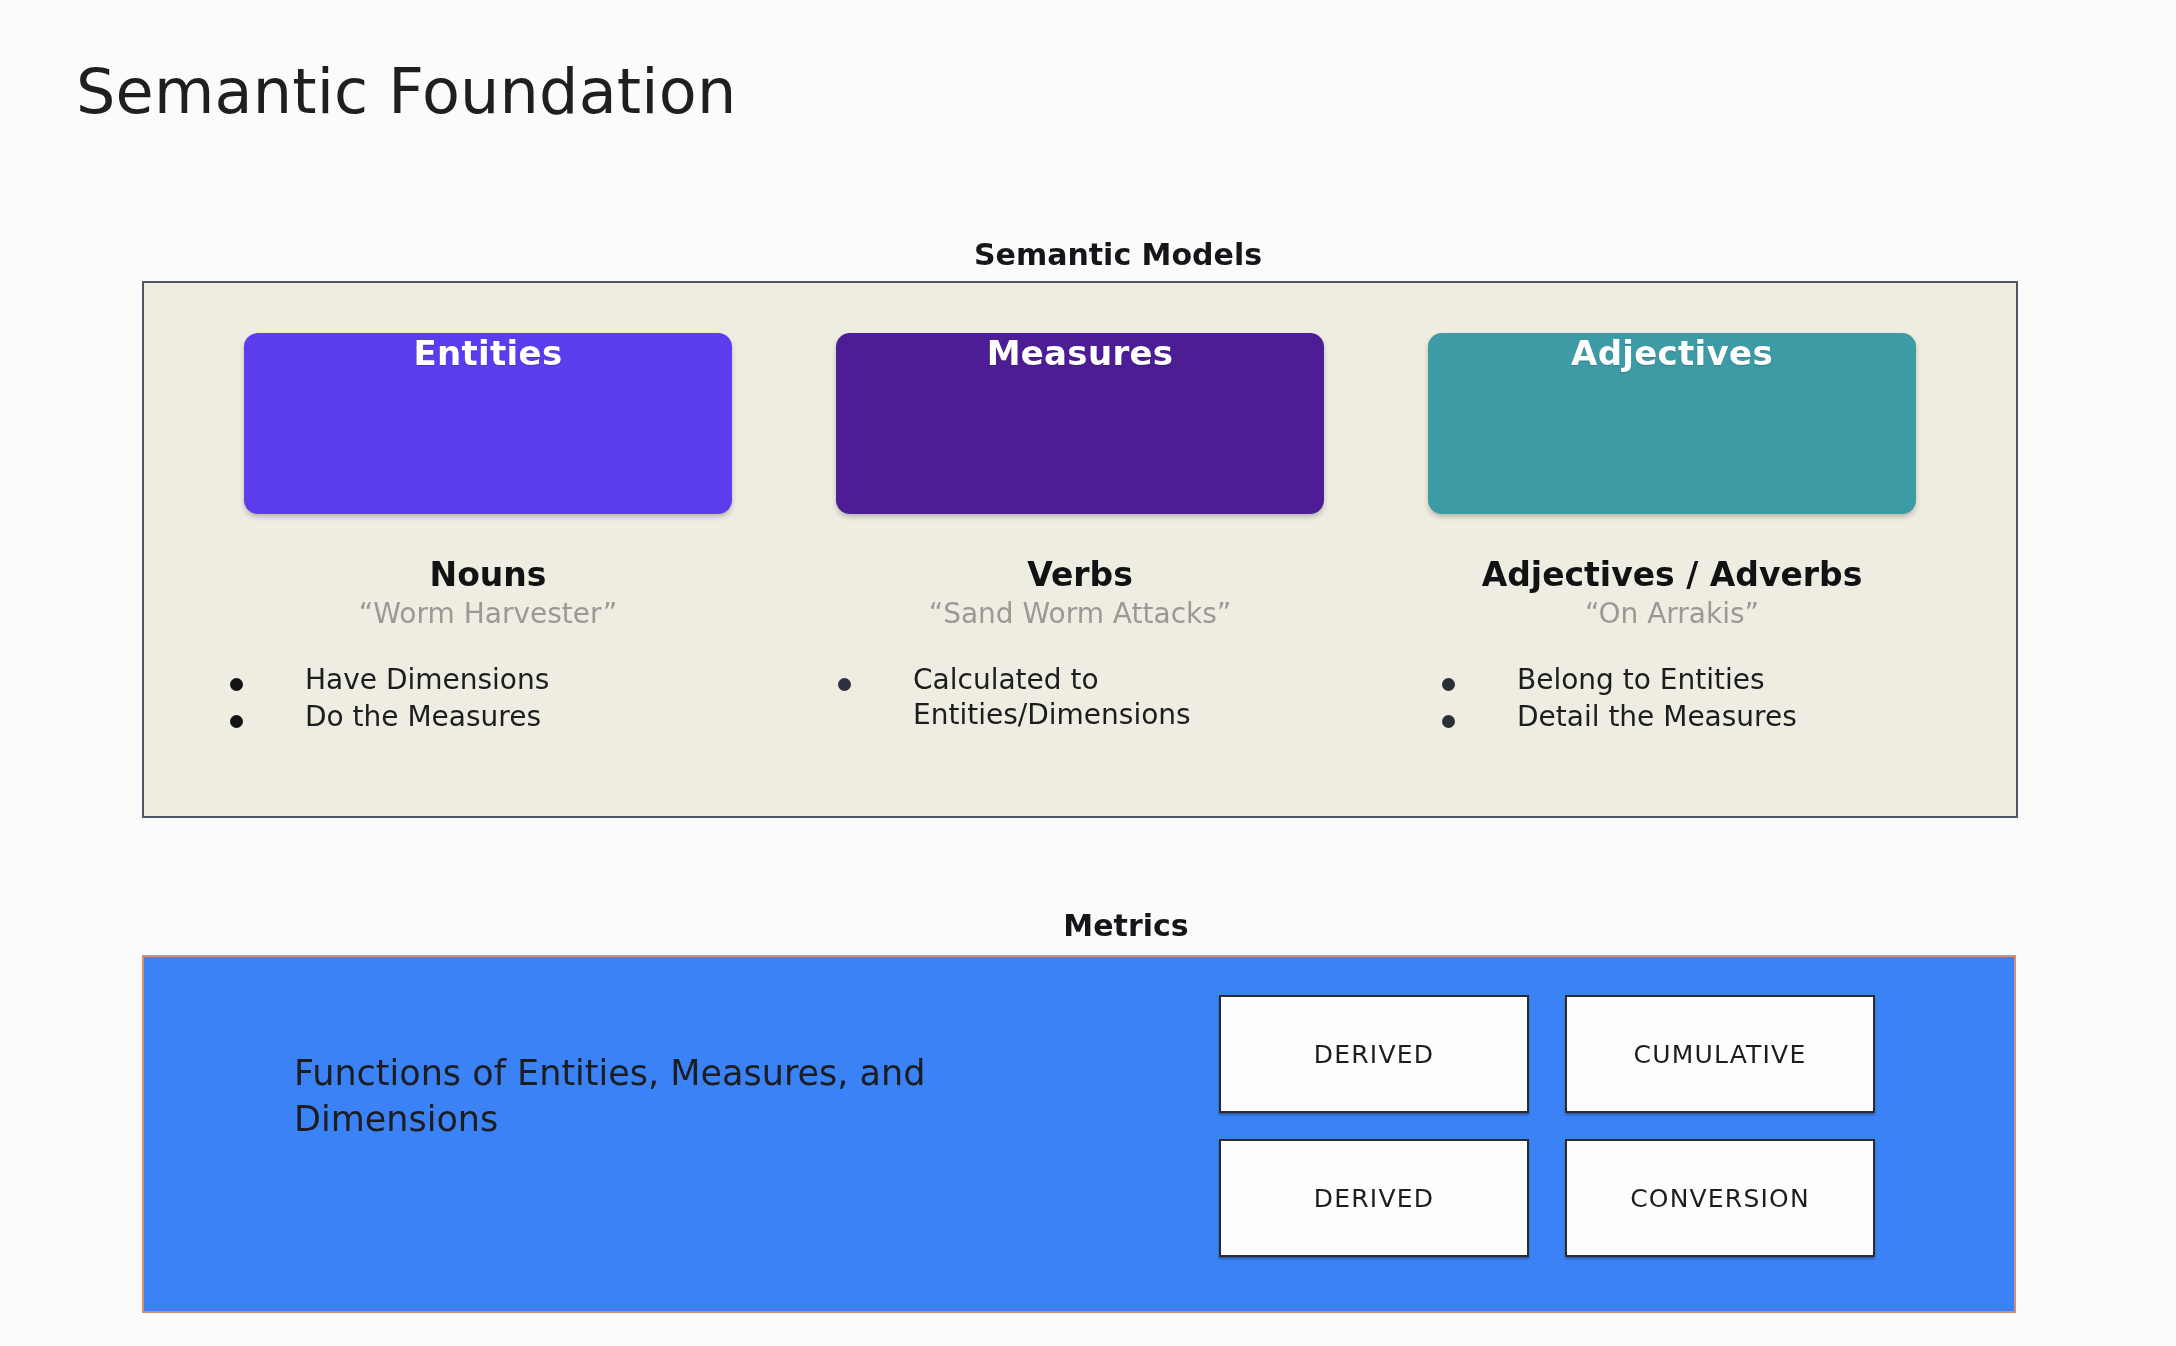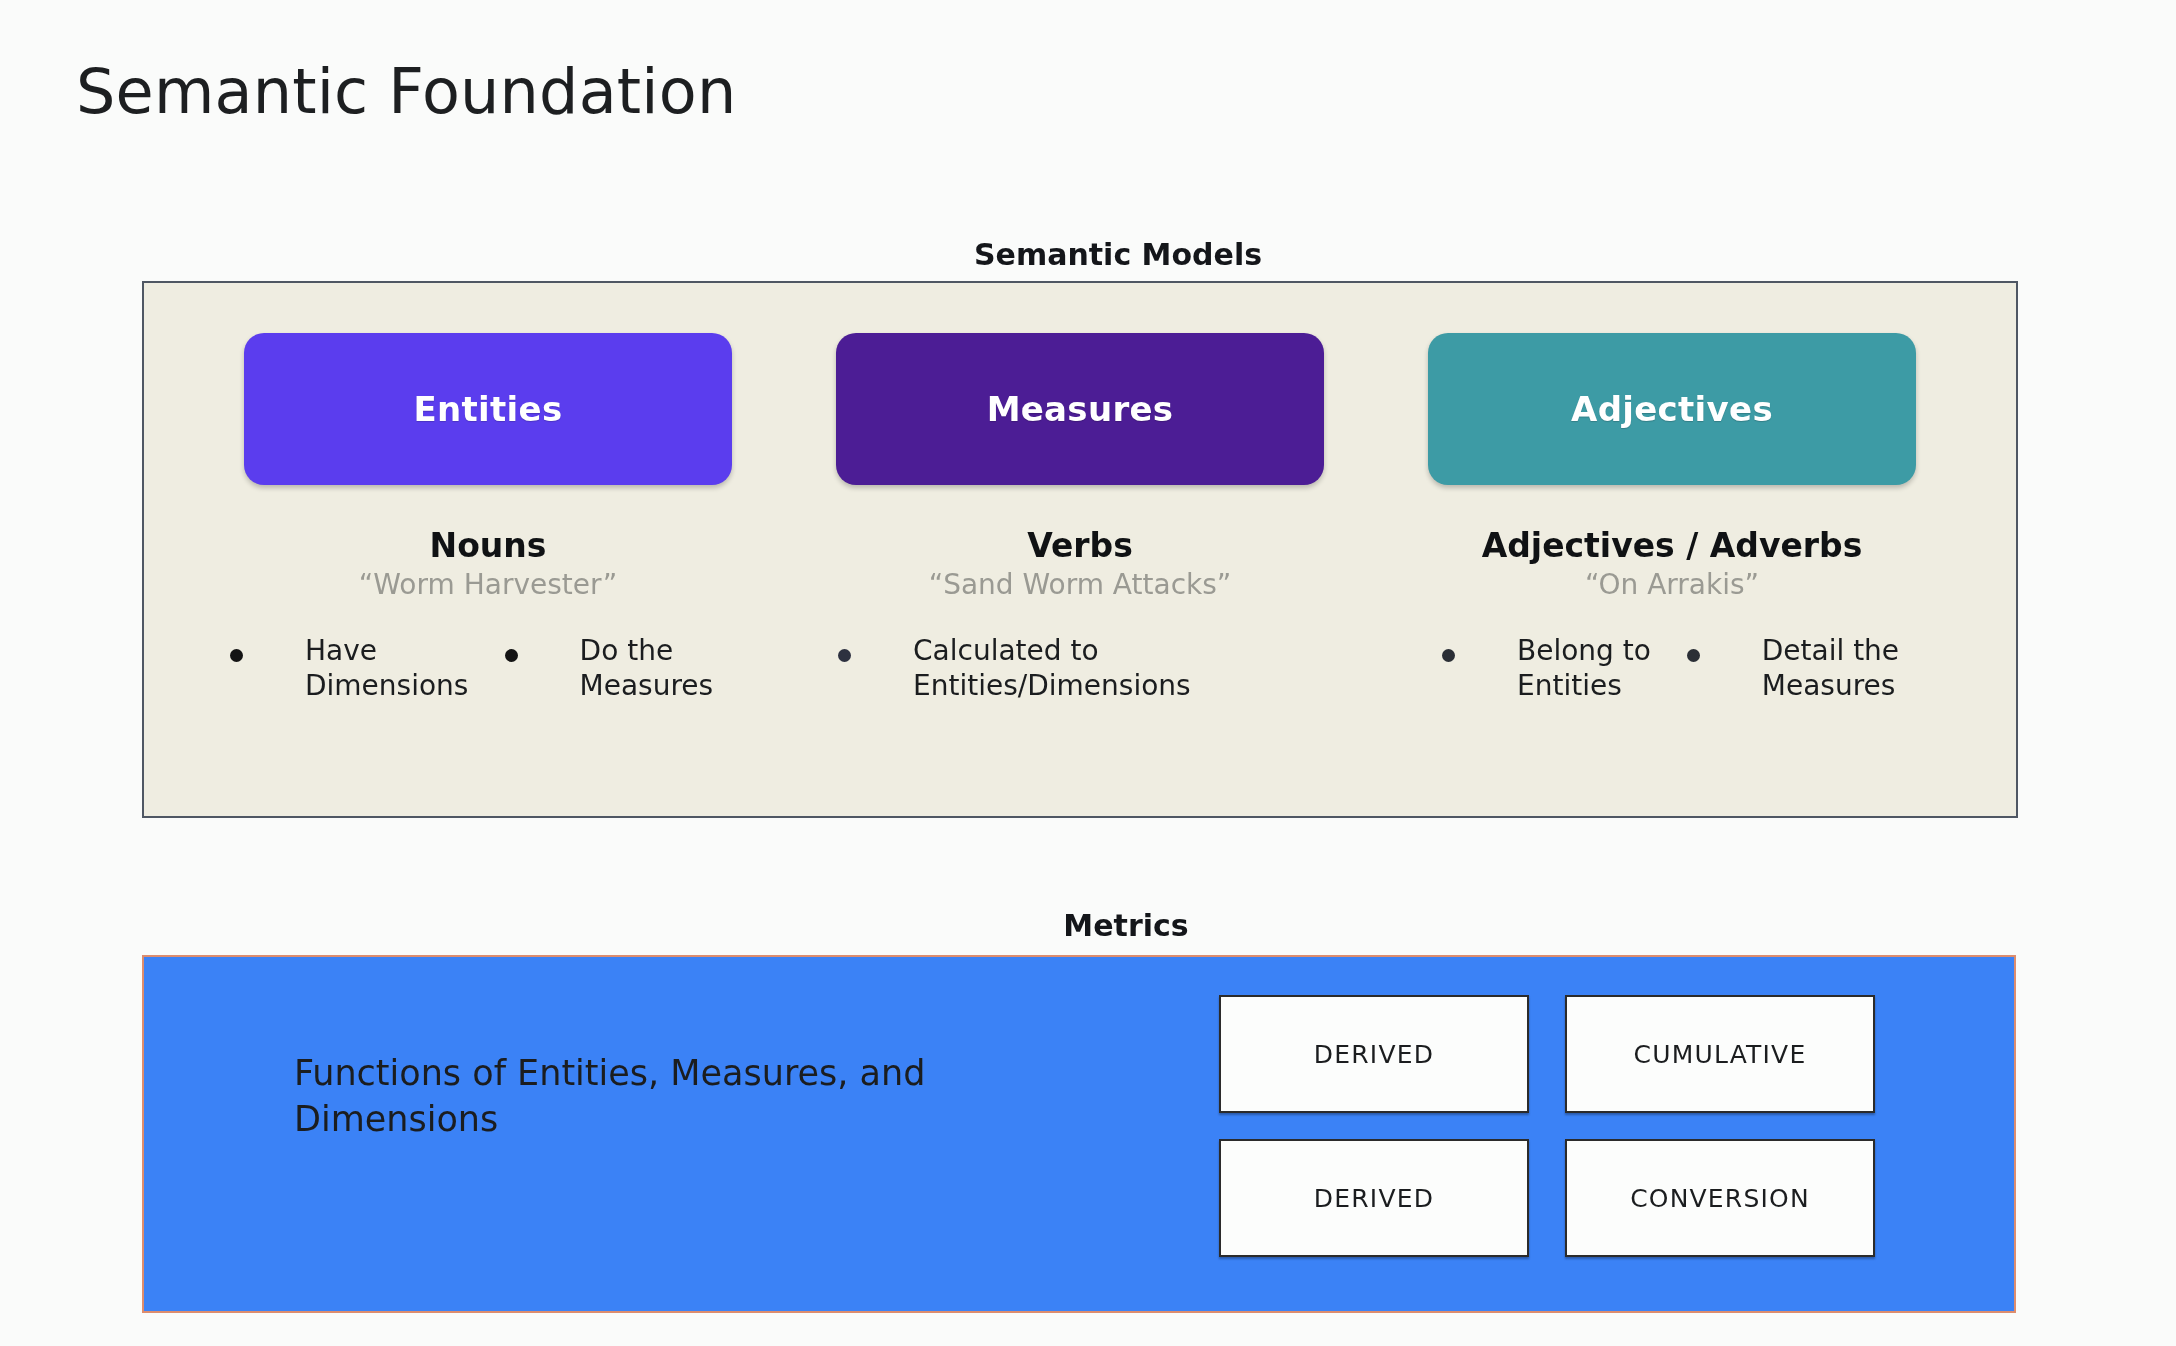--- a/index.html
+++ b/index.html
@@ -76,24 +76,24 @@
     display: flex;
     flex-direction: column;
     align-items: center;
     padding: 0 12px;
     box-sizing: border-box;
   }
 
   .model-chip {
     width: 100%;
     max-width: 488px;
-    height: 152px;
-    border-radius: 20px;
-    display: flex;
-    align-items: center;
+    height: 181px;
+    border-radius: 14px;
+    display: flex;
+    align-items: flex-start;
     justify-content: center;
     box-shadow: 0 3px 5px rgba(0,0,0,0.22);
     box-sizing: border-box;
   }
   .model-chip .chip-label {
     font-size: 34px;
     font-weight: 700;
     color: #ffffff;
     letter-spacing: 0.3px;
     text-shadow: 0 1px 1px rgba(0,0,0,0.18);
@@ -118,24 +118,25 @@
     color: #9a9a93;
     white-space: nowrap;
     text-align: center;
     line-height: 1.1;
   }
 
   .model-bullets {
     margin-top: 34px;
     width: 100%;
     display: flex;
-    flex-direction: row;
+    flex-direction: column;
     align-items: flex-start;
     padding-left: 30px;
     box-sizing: border-box;
+    justify-content: flex-end;
   }
   .bullet-row {
     display: flex;
     flex-direction: row;
     align-items: flex-start;
     margin-bottom: 2px;
   }
   .bullet-dot {
     flex: 0 0 auto;
     width: 13px;

